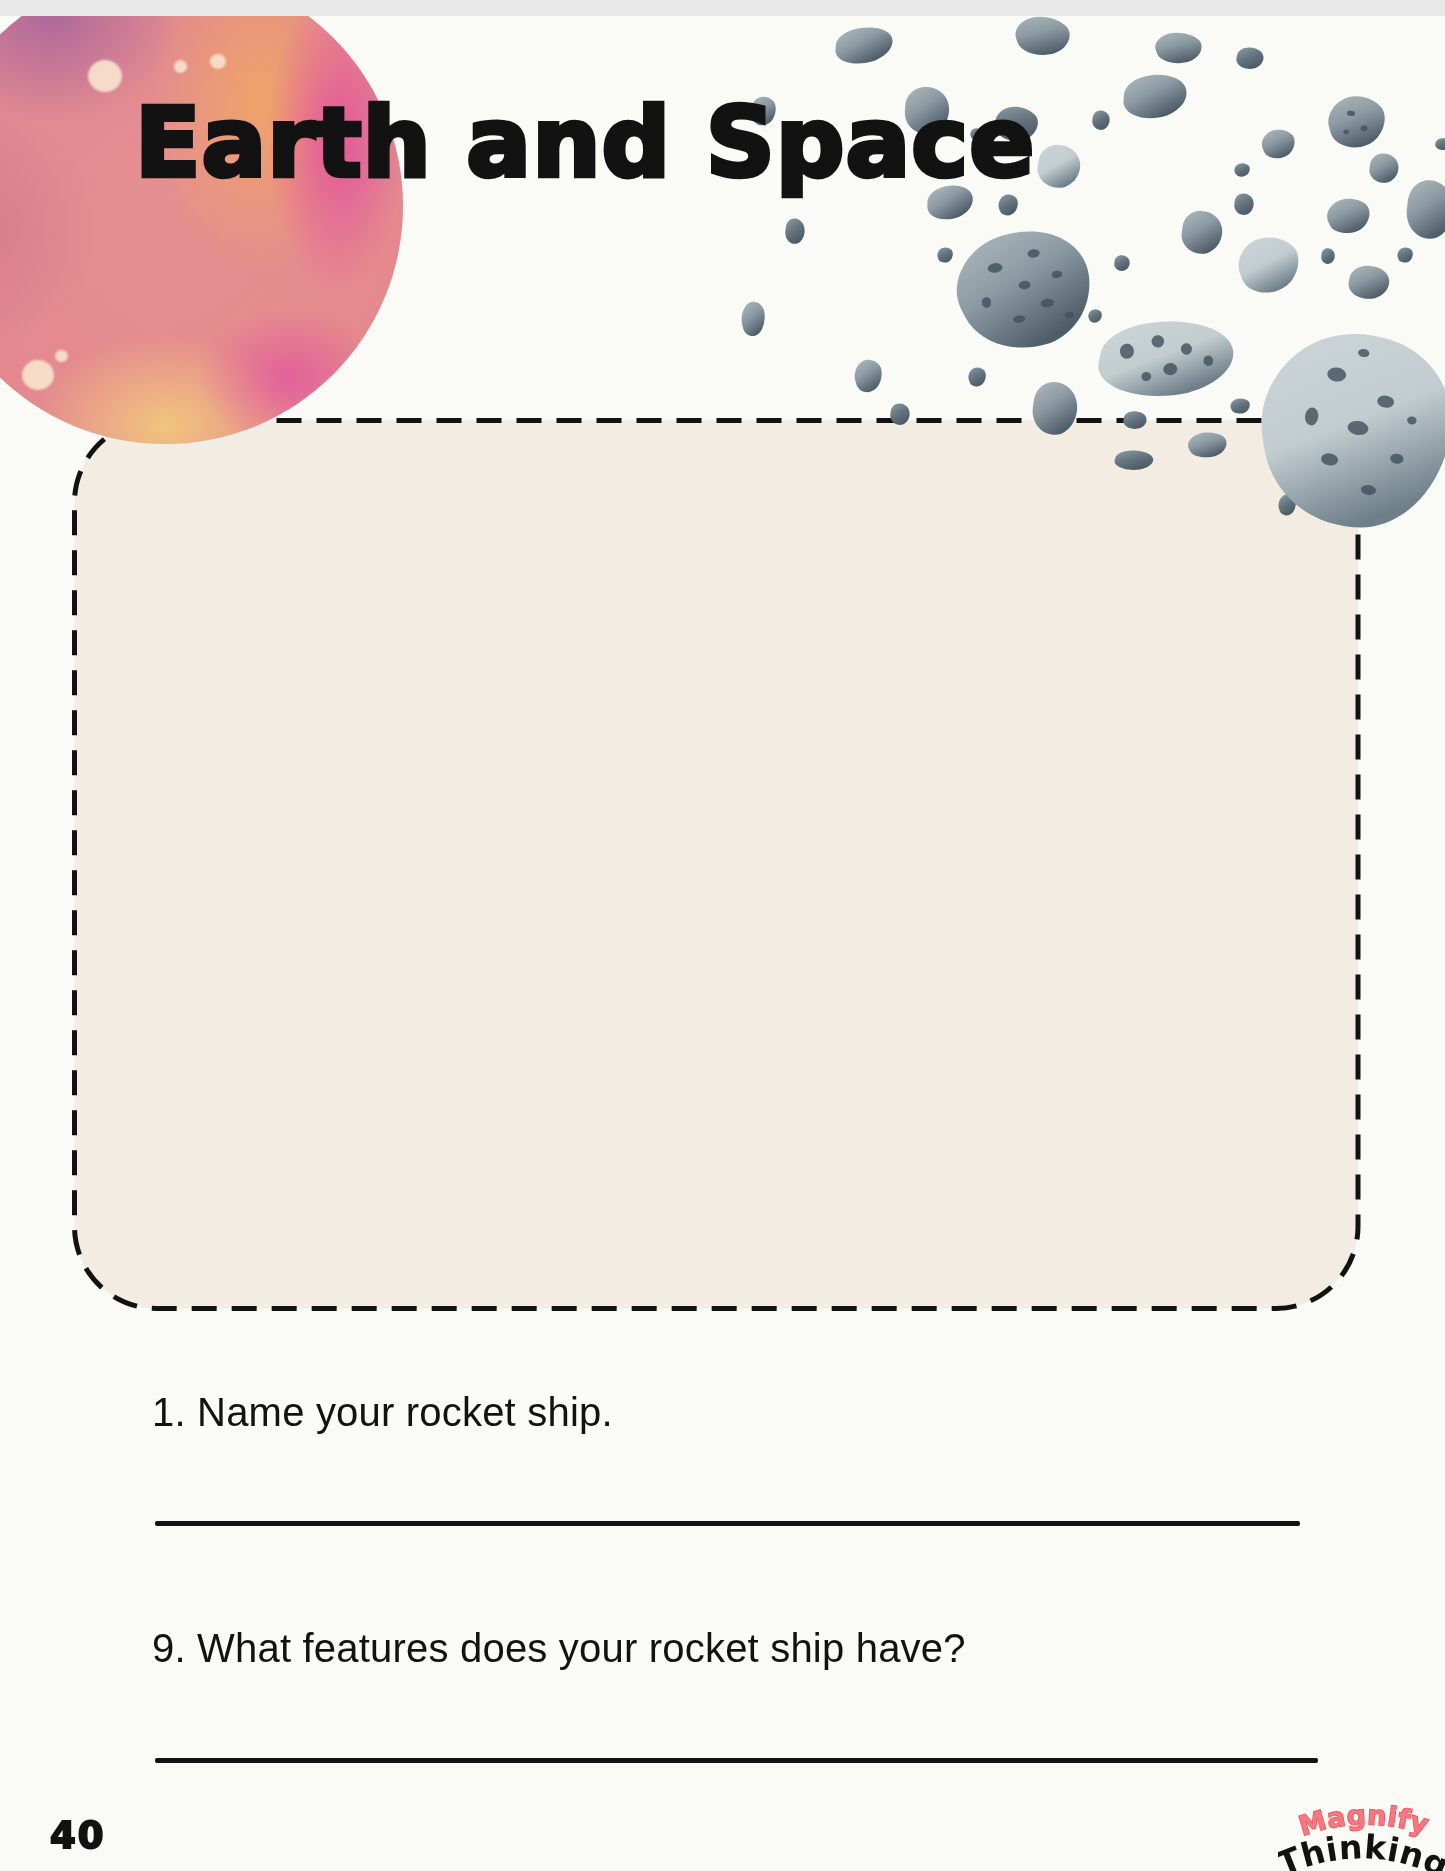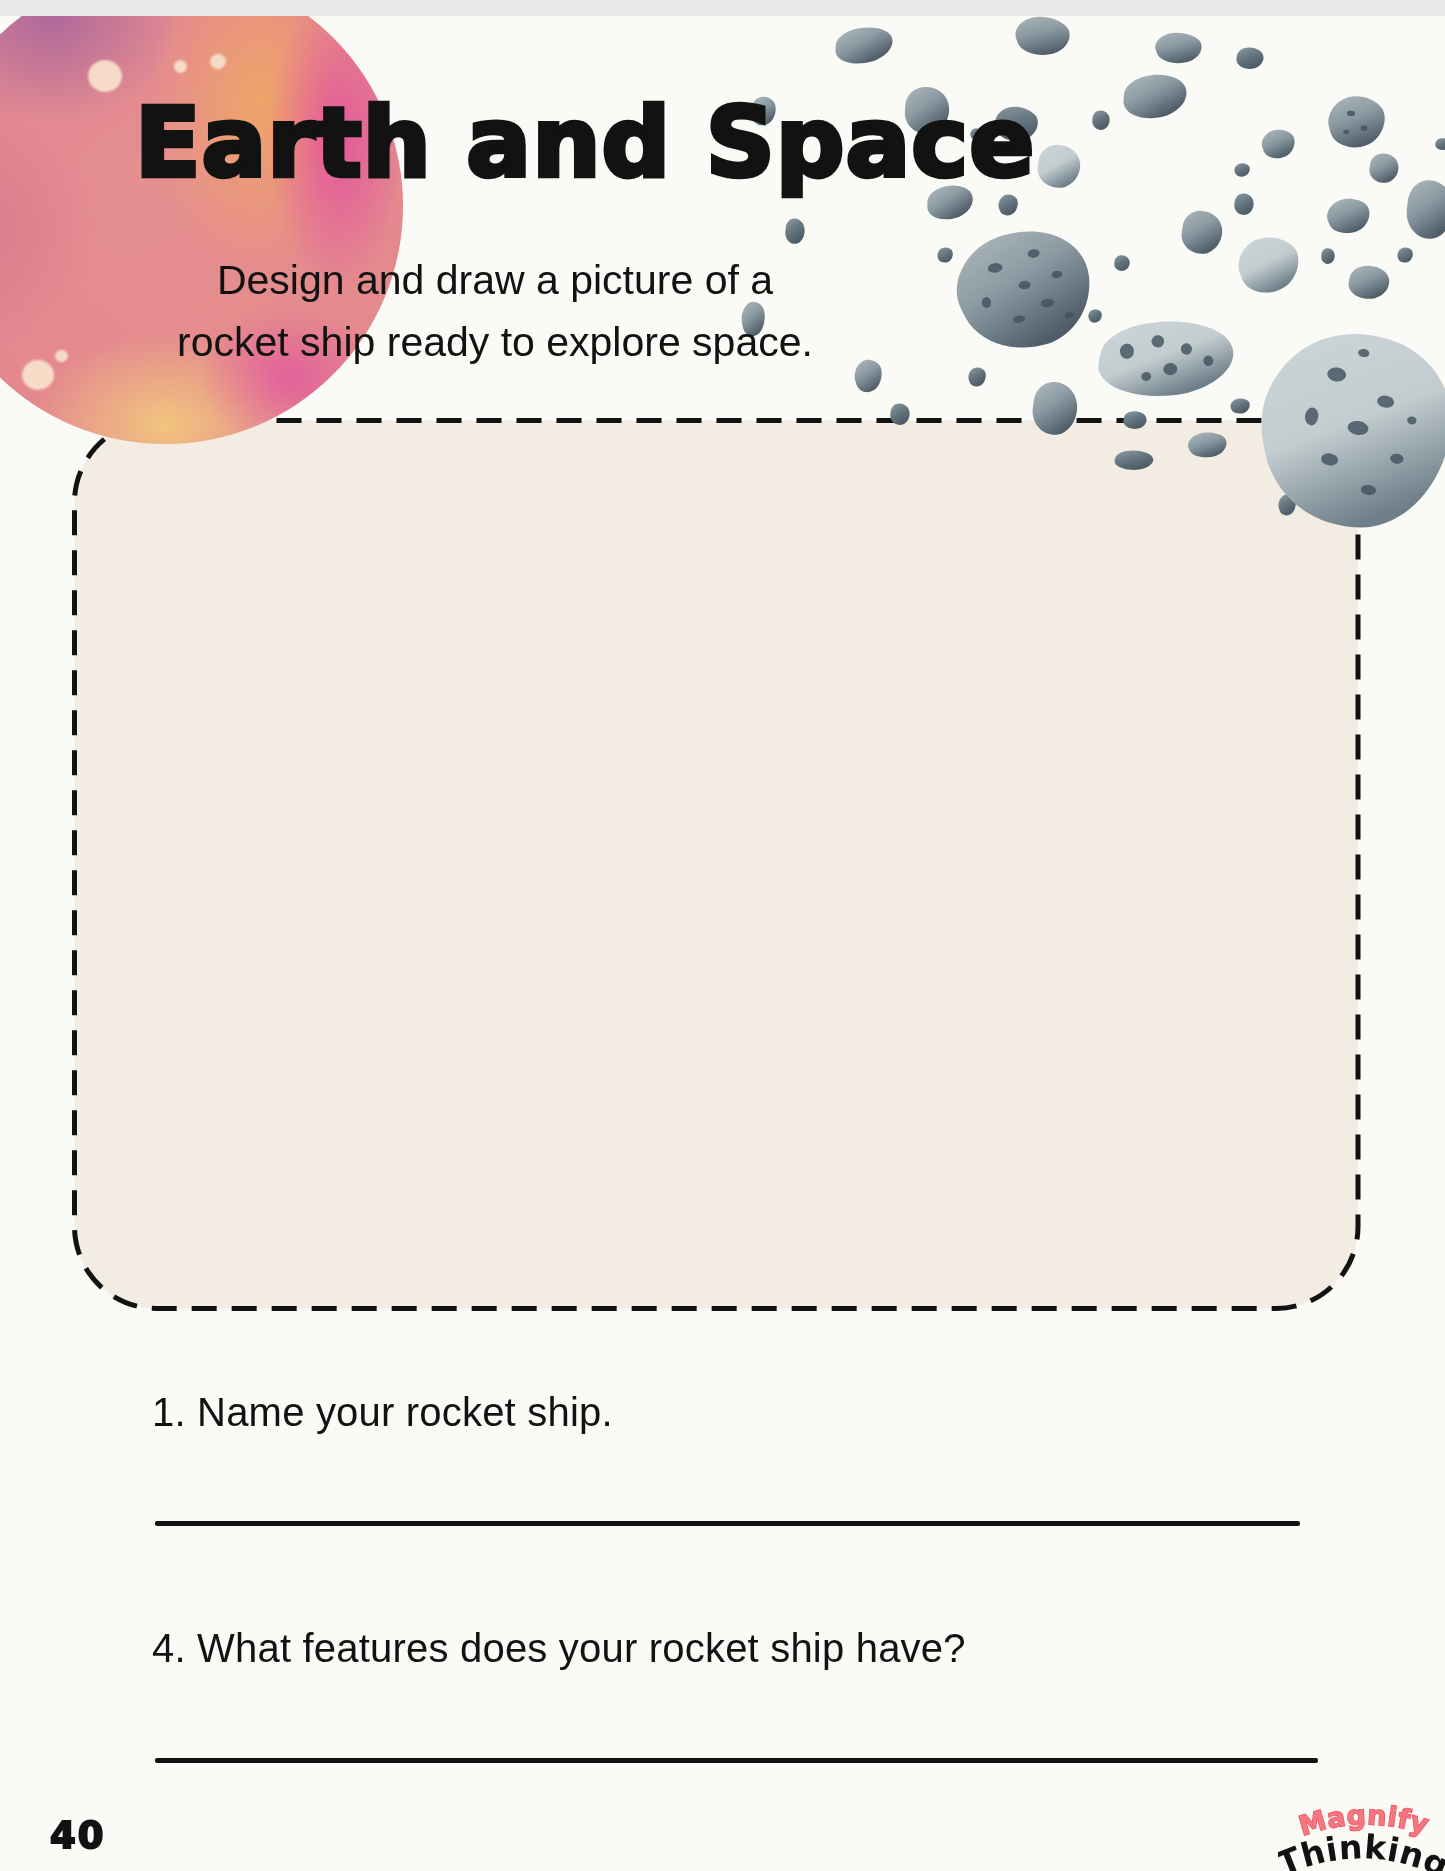--- a/index.html
+++ b/index.html
@@ -210,28 +210,27 @@
       <ellipse class="spt" cx="0.45" cy="0.25" rx="0.07" ry="0.05"></ellipse>
       <ellipse class="spt" cx="-0.25" cy="0.35" rx="0.09" ry="0.06"></ellipse>
       <ellipse class="spt" cx="0.2" cy="0.6" rx="0.08" ry="0.05"></ellipse>
       <ellipse class="spt" cx="0.55" cy="-0.15" rx="0.05" ry="0.04"></ellipse>
       <ellipse class="spt" cx="-0.05" cy="-0.75" rx="0.06" ry="0.04"></ellipse>
     </g>
   </svg>
 
   <h1 class="title">Earth and Space</h1>
   <p class="subtitle">
-    <span>Design and draw a picture of a</span><br>
-    <span>rocket ship ready to explore space.</span>
+    <br>
   </p>
 
   <p class="question q1">1. Name your rocket ship.</p>
   <div class="answer-line line1"></div>
 
-  <p class="question q2">4. What features does your rocket ship have?</p>
+  <p class="question q2">9. What features does your rocket ship have?</p>
   <div class="answer-line line2"></div>
 
   <div class="page-number">40</div>
 
   <svg class="logo" width="170" height="90" viewBox="0 0 170 90">
     <defs>
       <path id="lgM" d="M 20 40 Q 85 14 152 38"></path>
       <path id="lgT" d="M 2 80 Q 85 40 168 82"></path>
     </defs>
     <text class="magnify">

